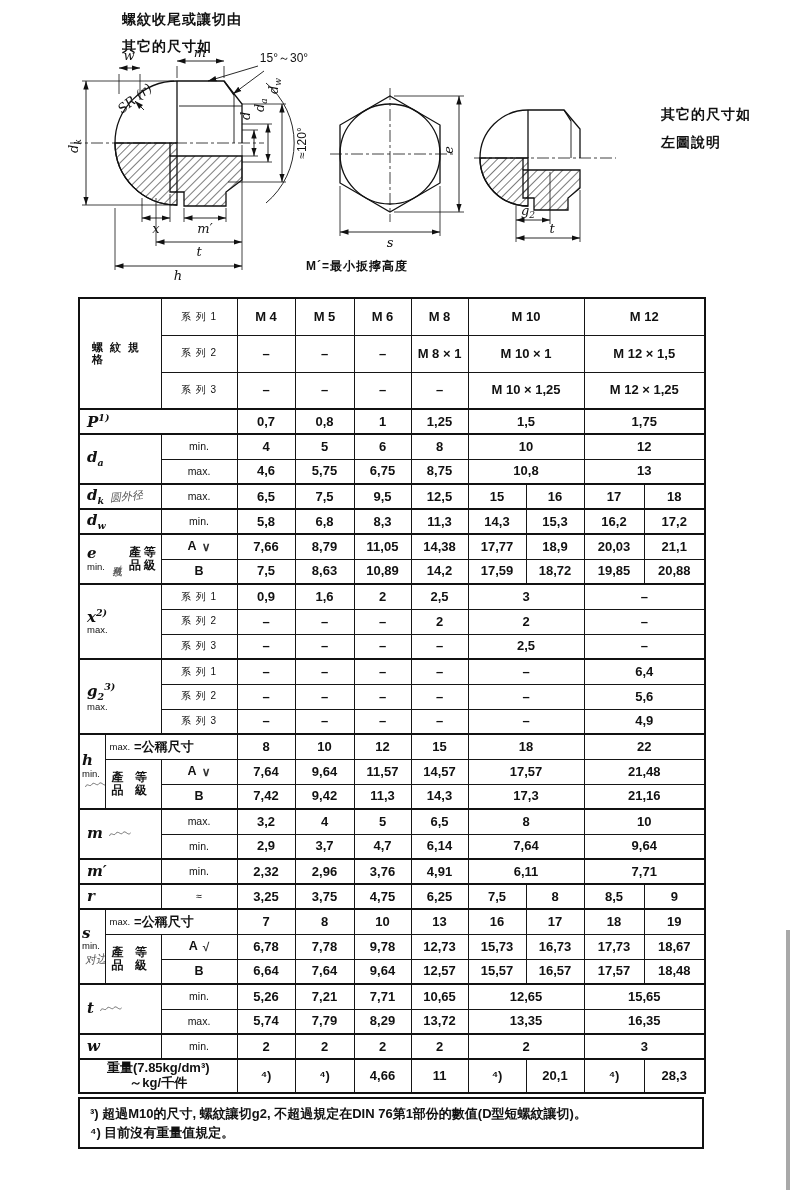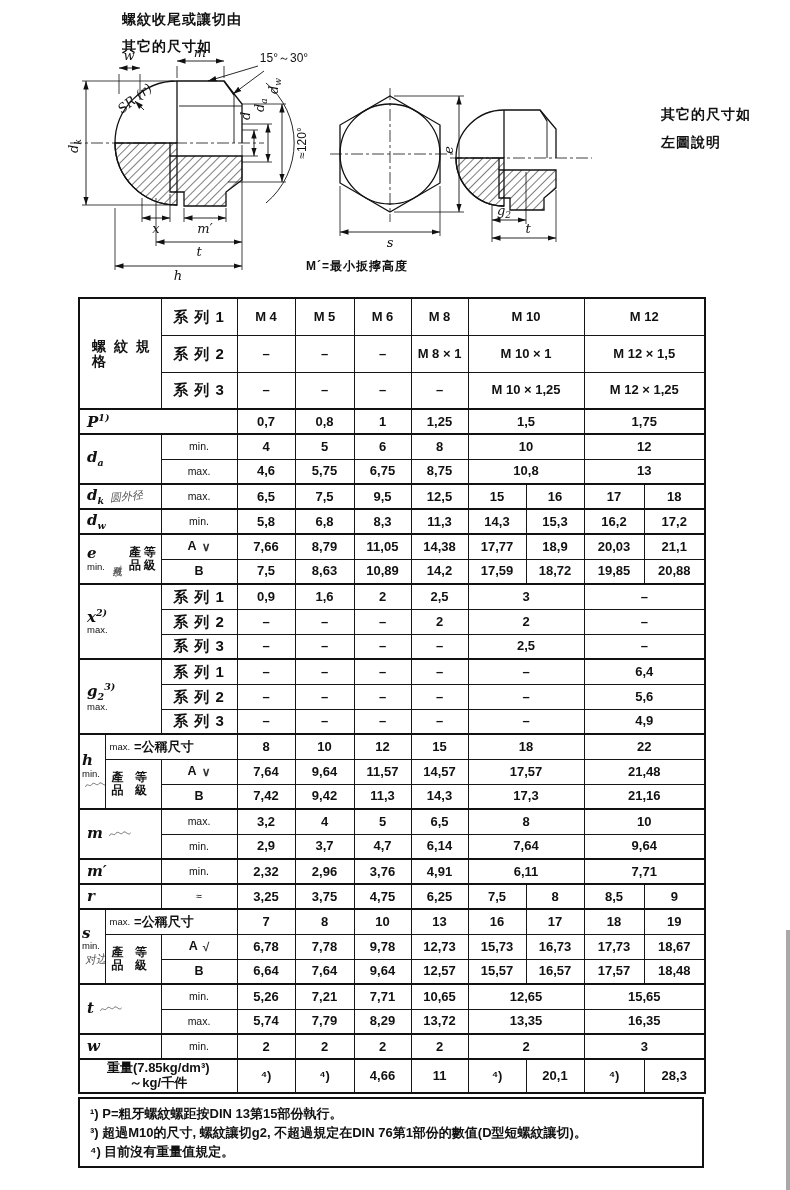--- a/index.html
+++ b/index.html
@@ -21,22 +21,22 @@
   
   .tablecol{position:absolute;left:78px;top:297px;width:630px;}
   table{border-collapse:collapse;table-layout:fixed;width:626px;border:2.5px solid #111;}
   td{border:1px solid #161616;vertical-align:middle;padding:0;overflow:hidden;}
   tr{height:25px;}
   tr.hd{height:37px;}
   tr.wtr{height:25px;}
   tr.grp td{border-top:2px solid #111;}
   td .cf{display:flex;align-items:center;justify-content:center;gap:3px;padding:1px 2px;}
   td.val .cf{font-weight:700;font-size:13px;}
-  td.lblmain .cf{font-weight:700;font-size:14px;letter-spacing:2px;padding-left:12px;}
-  td.ser .cf{font-weight:700;font-size:15px;letter-spacing:1px;white-space:nowrap;}
+  td.lblmain .cf{font-weight:700;font-size:11px;letter-spacing:2px;padding-left:12px;}
+  td.ser .cf{font-weight:400;font-size:10px;letter-spacing:1px;white-space:nowrap;}
   td.mm .cf{font-size:10.5px;}
   td.ab .cf{font-weight:700;font-size:12.5px;}
   td.sym .cf{justify-content:flex-start;padding-left:7px;}
   td.sym .cm{font-family:"DejaVu Serif",serif;font-style:italic;font-weight:700;font-size:15px;}
   .cm sub,.cm sup{font-size:9.5px;}
   .symwrap{display:inline-flex;flex-direction:column;align-items:flex-start;line-height:1.05;}
   .sm{font-size:9.5px;font-style:normal;font-family:"Liberation Sans",sans-serif;}
   td.hblk .cf{padding-left:2px;flex-direction:column;gap:1px;align-items:flex-start;}
   td.pgc .cf{flex-direction:column;gap:0;font-weight:700;font-size:13px;letter-spacing:2px;line-height:1.15;}
   td.nom .cf{justify-content:flex-start;padding-left:4px;font-weight:700;font-size:13px;white-space:nowrap;}
@@ -158,21 +158,21 @@
         <line class="dim" x1="12" y1="146" x2="112" y2="146" marker-start="url(#arr)" marker-end="url(#arr)"></line>
         <line class="ext" x1="66" y1="10" x2="136" y2="10"></line>
           <line class="ext" x1="66" y1="126" x2="136" y2="126"></line>
         <line class="dim" x1="131" y1="10" x2="131" y2="126" marker-start="url(#arr)" marker-end="url(#arr)"></line>
       </g>
       <text class="figtxt" x="62" y="161" text-anchor="middle">s</text>
       <text class="figtxt" transform="translate(125,64) rotate(-90)" text-anchor="middle">e</text>
     </svg>
   </div>
 
-  <div class="fig" style="left:444px;top:86px;">
+  <div class="fig" style="left:468px;top:86px;">
     <svg width="155" height="160" viewBox="0 0 155 160">
       <g>
         <line class="cl" x1="6" y1="72" x2="148" y2="72"></line>
         <path class="ln" d="M60,24 A48,48 0 0 0 60,120"></path>
         <path class="ln" d="M60,24 L96,24 L112,43 L112,72"></path>
         <line class="ln" x1="96" y1="24" x2="103" y2="35"></line>
         <line class="thin" x1="103" y1="35" x2="103" y2="72"></line>
         <line class="ln" x1="60" y1="24" x2="60" y2="72"></line>
         <path d="M12,72 A48,48 0 0 0 60,120 L60,72 Z" fill="url(#hatch)" stroke="#111" stroke-width="1.3"></path>
         <path d="M55,84 L112,84 L112,102 L100,112 L100,124 L66,124 L66,112 L55,112 Z" fill="url(#hatch)" stroke="#111" stroke-width="1.3"></path>
@@ -2006,20 +2006,19 @@
               <div class="cf">
                 <span class="symwrap">
                   <span class="cm"><span>28,3</span></span>
                 </span>
               </div>
             </td>
           </tr>
         </tbody>
     </table>
     <div class="fnbox">
-        <div class="fnline">¹) P=粗牙螺紋螺距按DIN 13第15部份執行。</div>
         <div class="fnline">³) 超過M10的尺寸, 螺紋讓切g2, 不超過規定在DIN 76第1部份的數值(D型短螺紋讓切)。</div>
         <div class="fnline">⁴) 目前沒有重量值規定。</div>
       </div>
   </div>
 
   <div class="scan-edge"></div>
 </div>
 
 </body></html>

